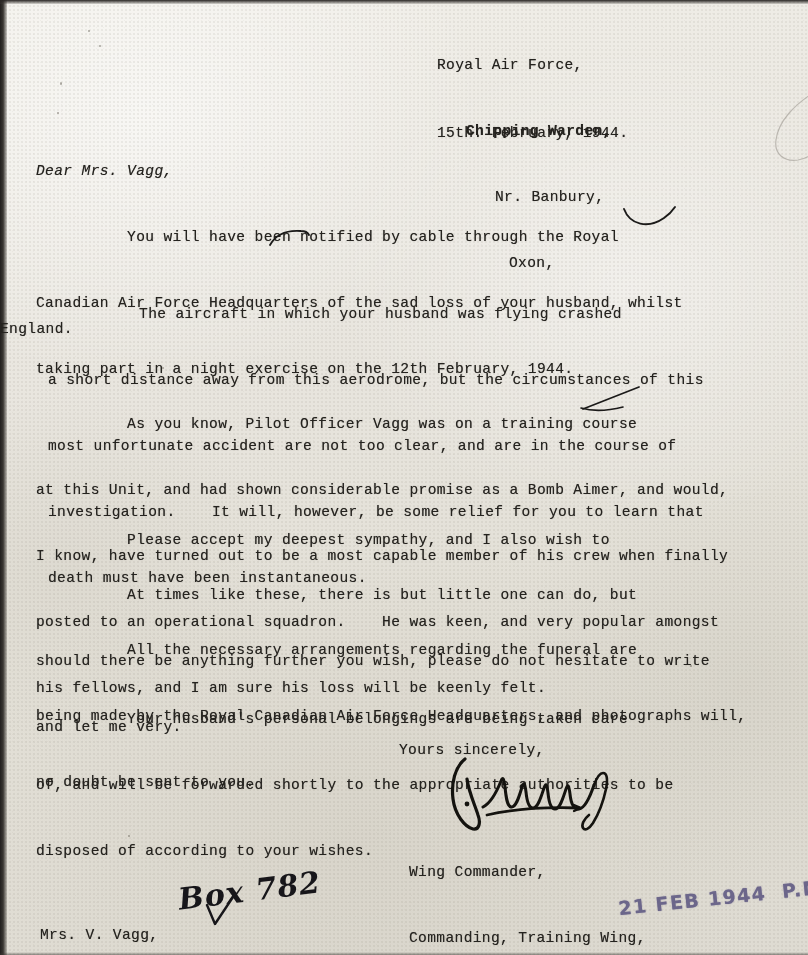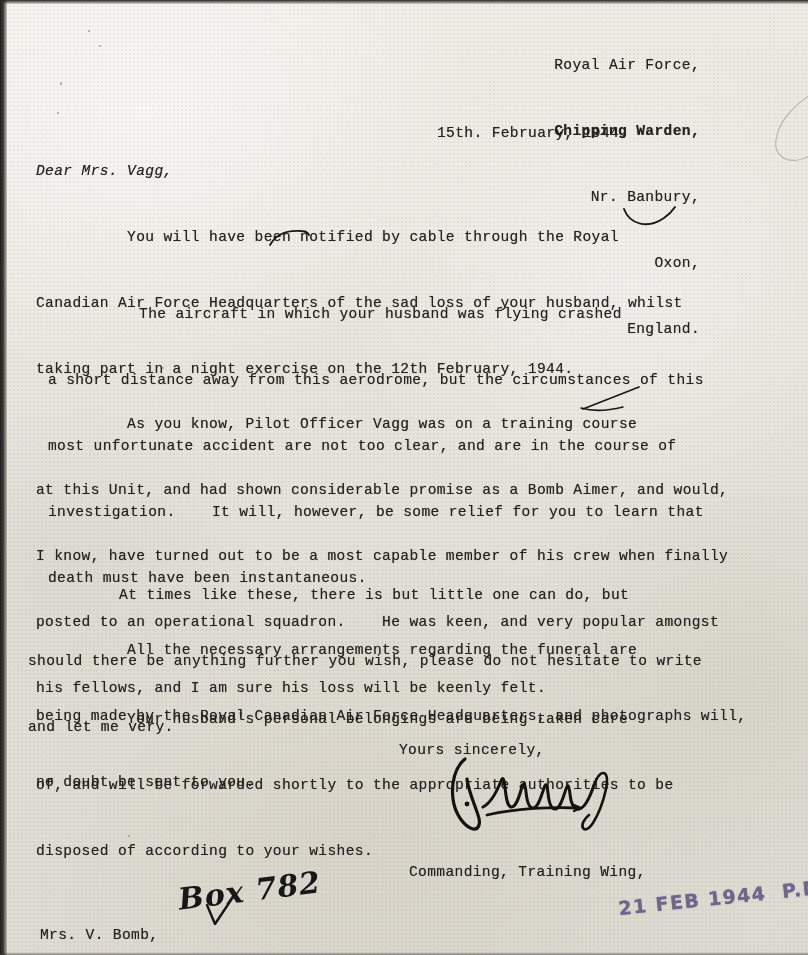--- a/index.html
+++ b/index.html
@@ -67,27 +67,27 @@
     font-size: 14.6px;
     line-height: 22px;
     letter-spacing: .35px;
     white-space: pre;
     color: #25231f;
     text-shadow: 0 0 .7px rgba(40,38,34,.55);
   }
   .u { text-underline-offset: 2px; }
 
   
-  #letterhead { top: 10px; left: 0; width: 700px; text-align: right; }
+  #letterhead { top: 10px; left: 0; width: 700px; }
   #letterhead div { white-space: pre; }
   .lh1 { padding-left: 437px; }
   .lh2 { padding-left: 466px; font-weight: bold; }
   .lh3 { padding-left: 495px; }
   .lh4 { padding-left: 509px; }
-  .lh5 { padding-left: 538px; }
+  .lh5 { }
 
   #date-line { top: 122px; left: 437px; }
 
   #salutation { top: 160px; left: 36px; font-style: italic; }
 
   .para { position: absolute; width: 762px; }
   .para .ln { white-space: pre; }
 
   
   #closing { top: 739px; left: 399px; }
@@ -207,49 +207,51 @@
 
     <div class="tw para" style="top:369px;left:36px;">
       <div class="ln">          As you know, Pilot Officer Vagg was on a training course</div>
       <div class="ln">at this Unit, and had shown considerable promise as a Bomb Aimer, and would,</div>
       <div class="ln">I know, have turned out to be a most capable member of his crew when finally</div>
       <div class="ln">posted to an operational squadron.    He was keen, and very popular amongst</div>
       <div class="ln">his fellows, and I am sure his loss will be keenly felt.</div>
     </div>
 
     <div class="tw para" style="top:485px;left:36px;">
-    </div>
-
-    <div class="tw para" style="top:540px;left:28px;">
+      <div class="ln">          Please accept my deepest sympathy, and I also wish to</div>
+    </div>
+
+    <div class="tw para" style="top:540px;left:36px;">
       <div class="ln">          At times like these, there is but little one can do, but</div>
       <div class="ln">should there be anything further you wish, please do not hesitate to write</div>
       <div class="ln">and let me very.</div>
     </div>
 
     <div class="tw para" style="top:595px;left:36px;">
       <div class="ln">          All the necessary arrangements regarding the funeral are</div>
       <div class="ln">being made by the Royal Canadian Air Force Headquarters, and photographs will,</div>
       <div class="ln">no doubt be sent to you.</div>
     </div>
 
     <div class="tw para" style="top:664px;left:36px;">
       <div class="ln">          Your husband's personal belongings are being taken care</div>
       <div class="ln">of, and will be forwarded shortly to the appropriate authorities to be</div>
       <div class="ln">disposed of according to your wishes.</div>
     </div>
 
     <div class="tw" id="closing">Yours sincerely,</div>
 
     <div class="tw" id="sig-block">
+      <div class="ln">Wing Commander,</div>
       <div class="ln">Commanding, Training Wing,</div>
       
     </div>
 
     <div class="tw" id="recipient">
-      <div class="ln">Mrs. V. Bomb,</div>
+      <div class="ln">Mrs. V. Vagg,</div>
       
       
       
     </div>
 
     <div class="ink" id="hw-box">Box 782</div>
 
     <svg id="hw-check" viewBox="0 0 34 36">
       <path d="M2 12 L10 31 L30 1" fill="none" stroke="#17161a" stroke-width="2.4" stroke-linecap="round" stroke-linejoin="round"></path>
     </svg>

